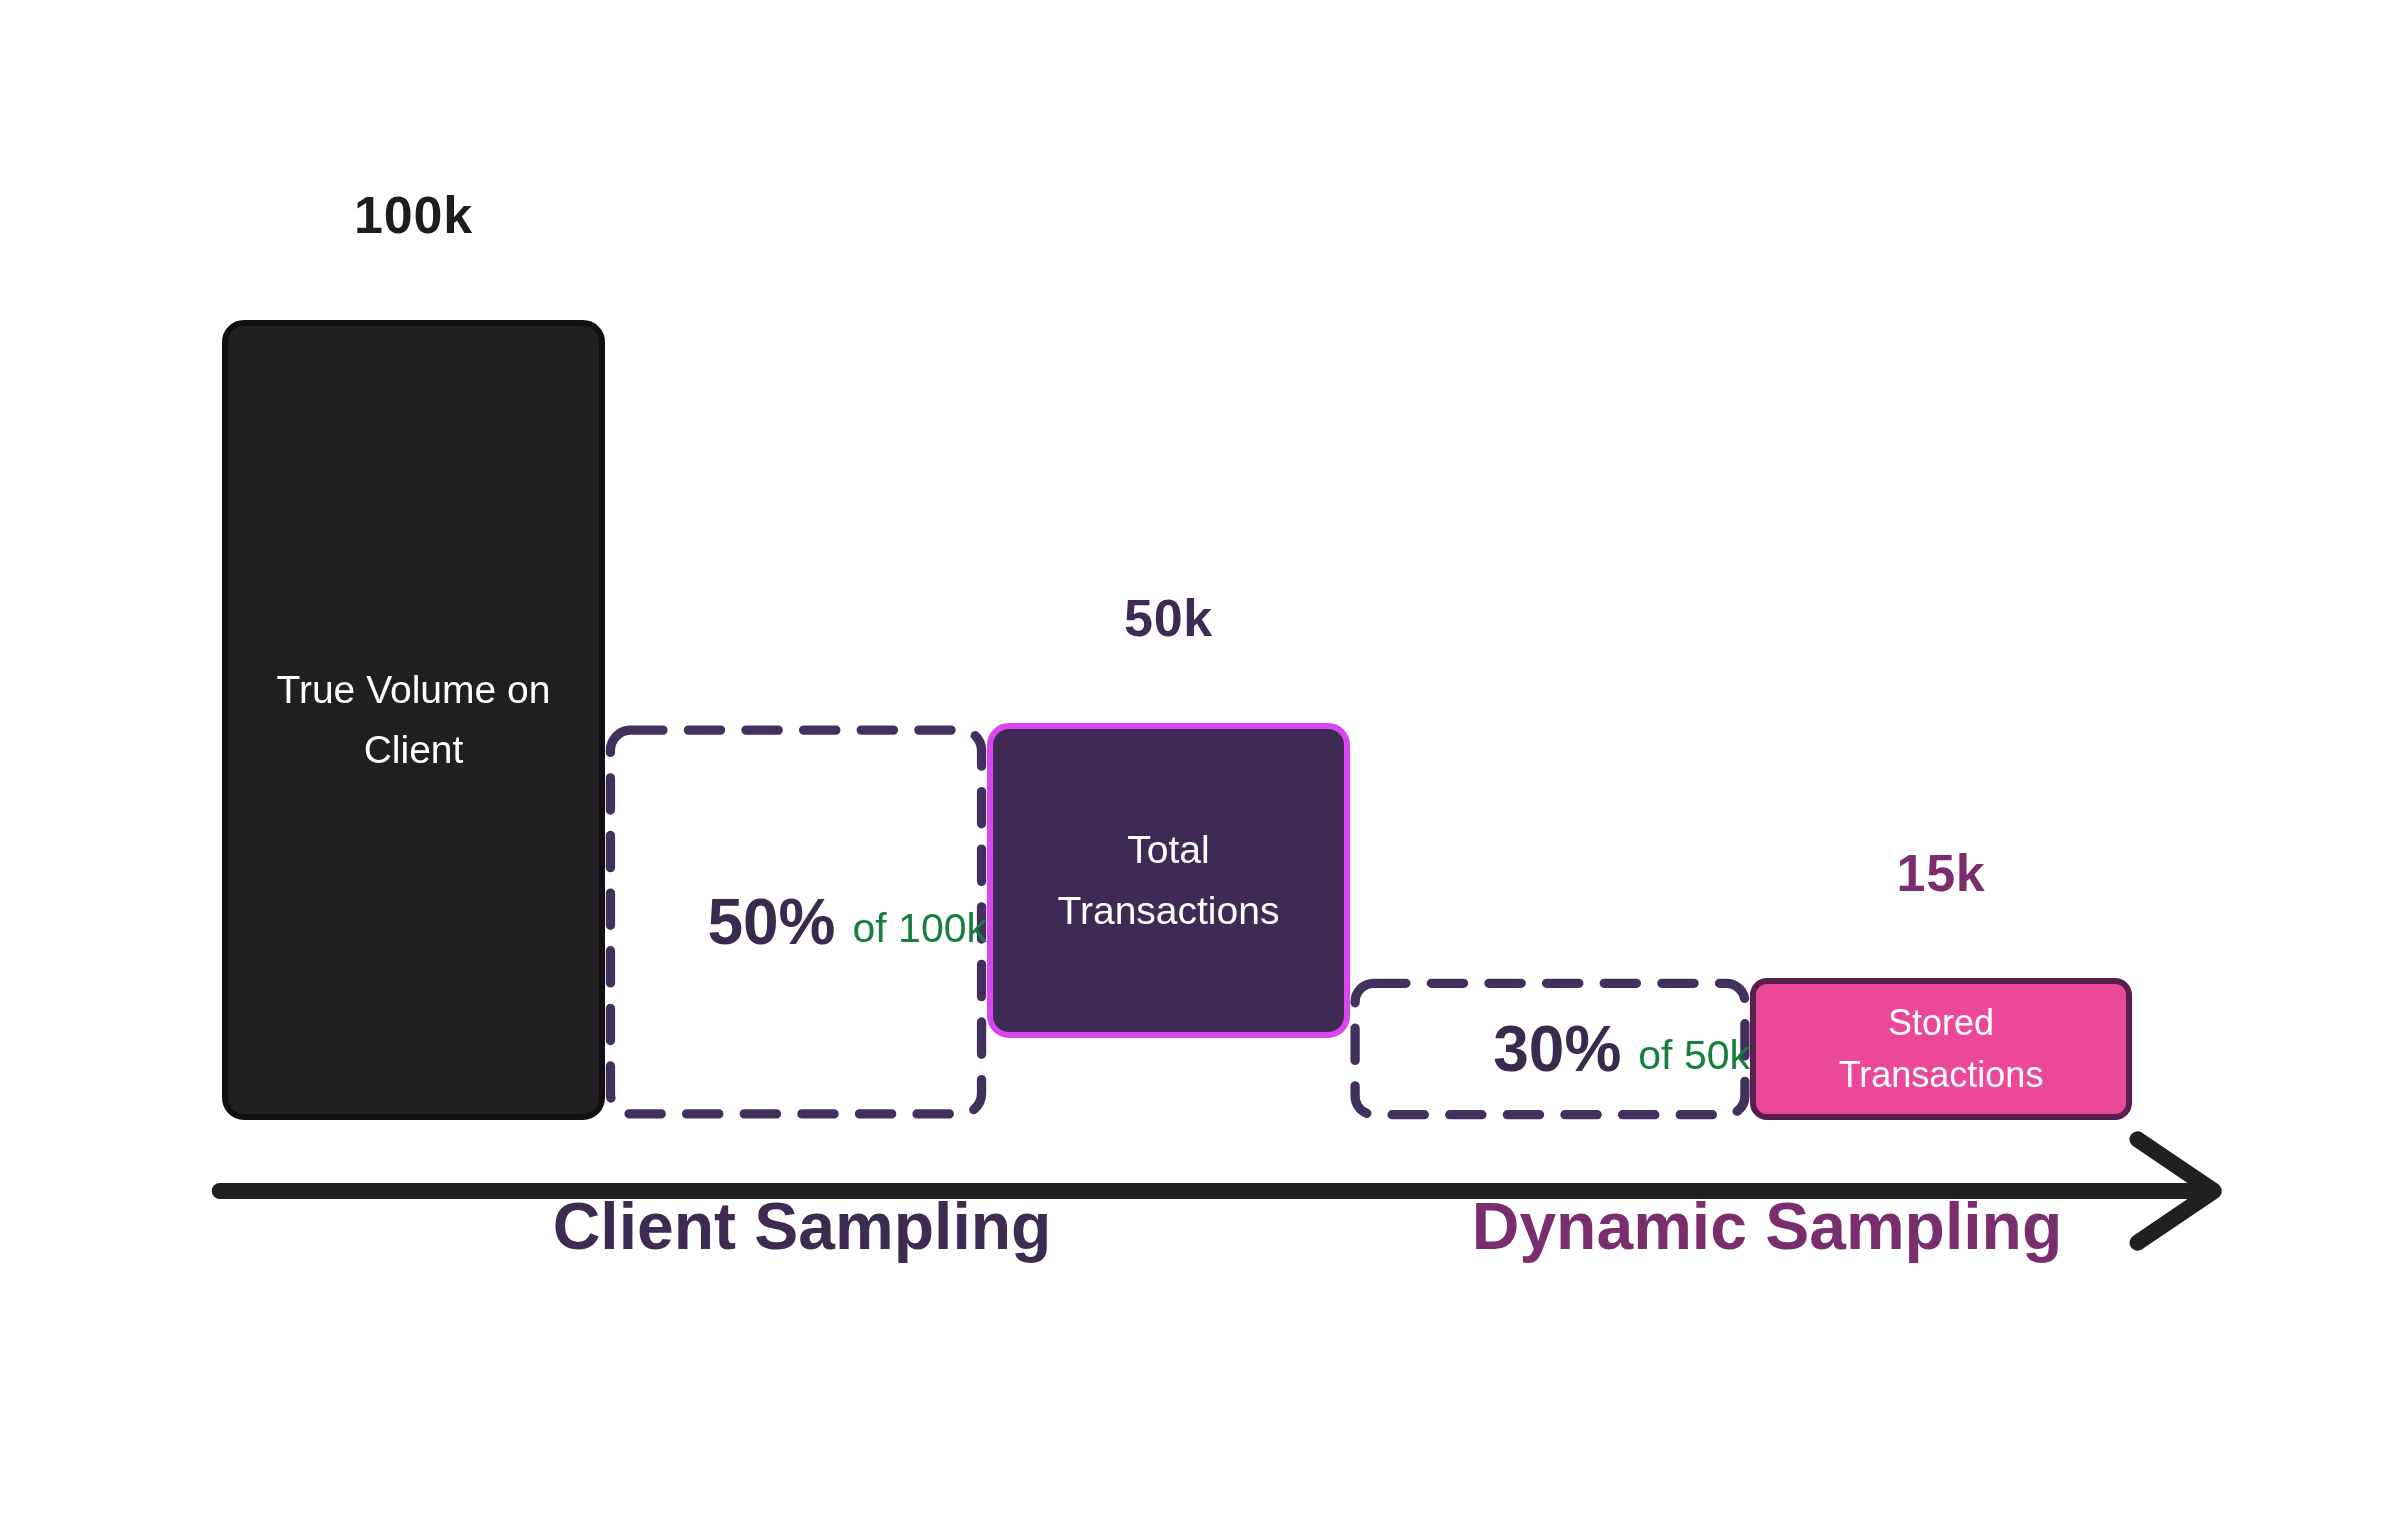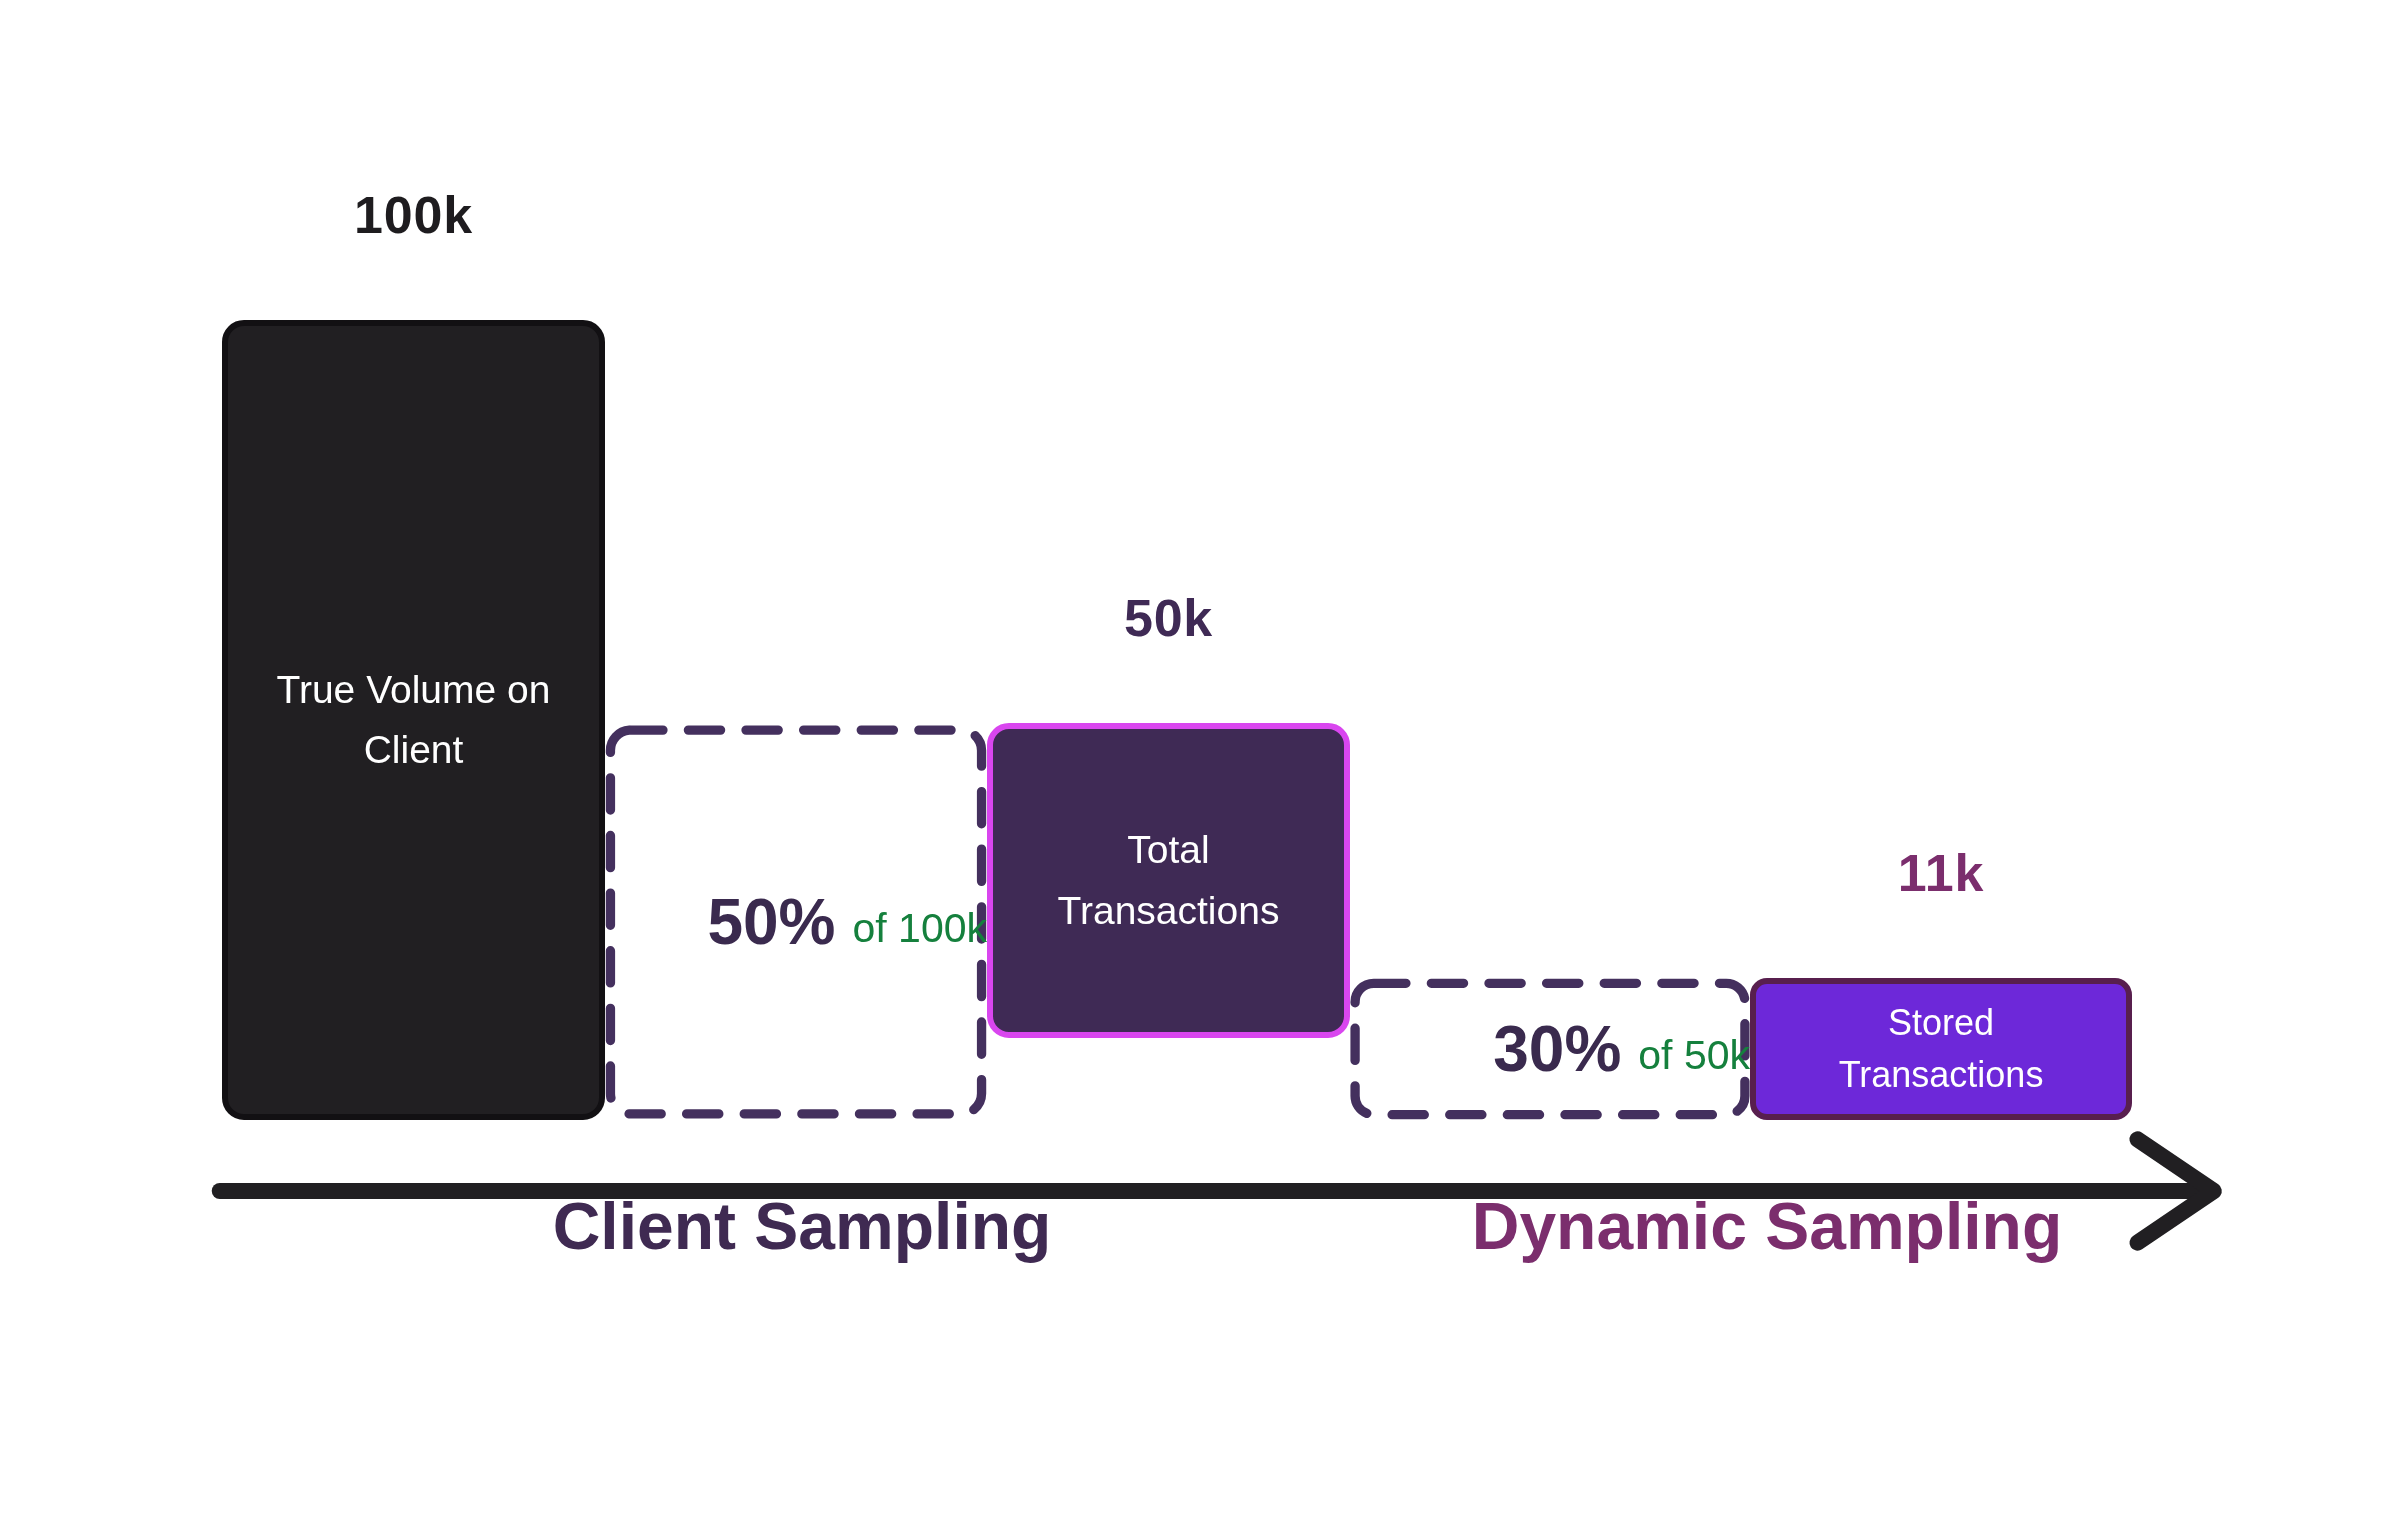--- a/index.html
+++ b/index.html
@@ -26,21 +26,21 @@
   .bar-true-volume {
     left: 222px; top: 320px; width: 383px; height: 800px;
     background: #211f22; border: 6px solid #121013;
   }
   .bar-total {
     left: 987px; top: 723px; width: 363px; height: 315px;
     background: #3f2a55; border: 6px solid #d946ef;
   }
   .bar-stored {
     left: 1750px; top: 978px; width: 382px; height: 142px;
-    background: #6d28d9; border: 6px solid #581f4e; border-radius: 17px;
+    background: #ec4899; border: 6px solid #581f4e; border-radius: 17px;
   }
   .bar-label { font-size: 39px; line-height: 1.55; font-weight: 400; max-width: 288px; }
   .bar-stored .bar-label { font-size: 36px; line-height: 1.45; max-width: 280px; }
 
   
   .value-label {
     position: absolute;
     text-align: center;
     font-weight: 600;
     font-size: 52px;
@@ -79,21 +79,21 @@
   .axis-left  { left: 293px;  color: #3f2a52; }
   .axis-right { left: 1258px; color: #7b2e6d; }
 </style>
 </head>
 <body>
 
 <div class="canvas">
 
   <div class="value-label value-100k">100k</div>
   <div class="value-label value-50k">50k</div>
-  <div class="value-label value-15k">11k</div>
+  <div class="value-label value-15k">15k</div>
 
   <div class="bar bar-true-volume">
     <div class="bar-label">True Volume on Client</div>
   </div>
 
   <div class="bar bar-total">
     <div class="bar-label">Total Transactions</div>
   </div>
 
   <div class="bar bar-stored">

